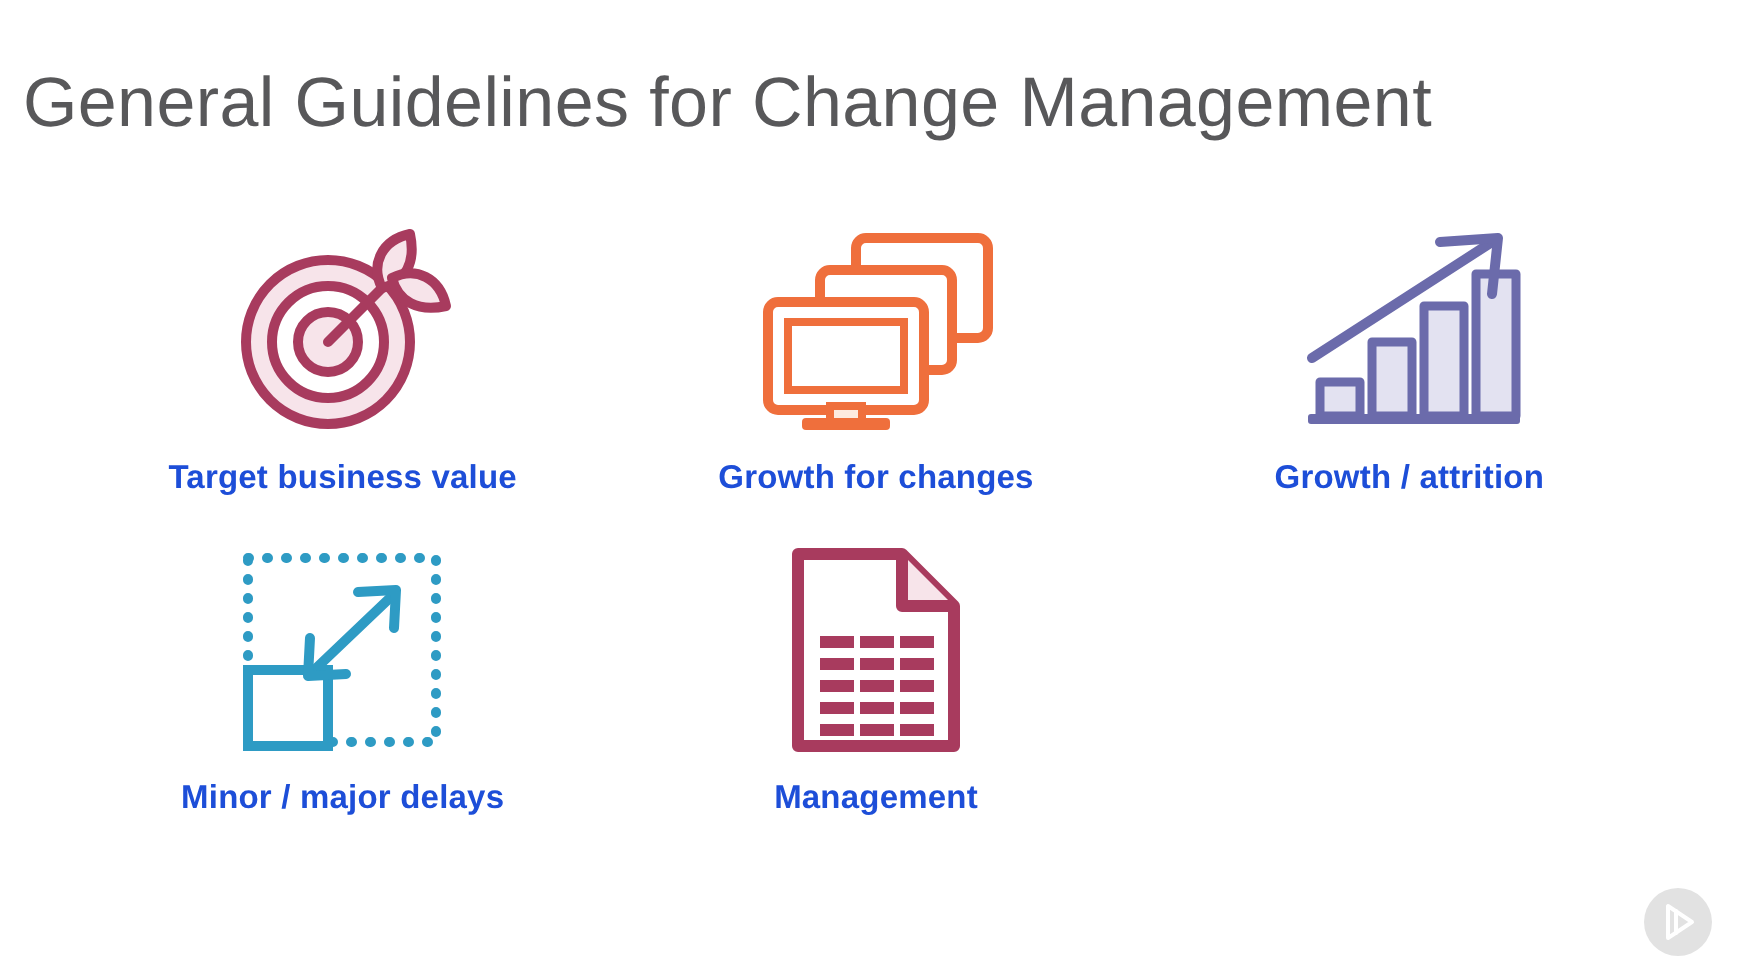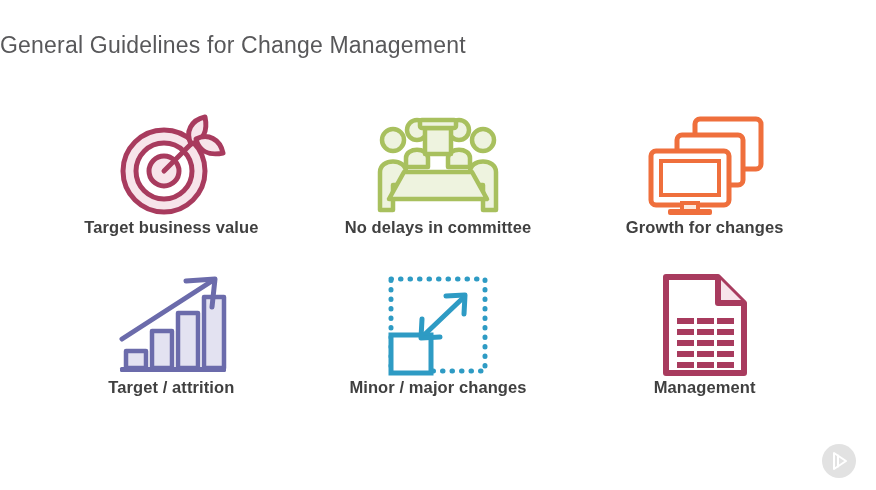--- a/index.html
+++ b/index.html
@@ -23,22 +23,22 @@
     height: 490px;
     background: #ffffff;
   }
 
   
   .slide-title {
     position: absolute;
     top: 32px;
     left: 0;
     width: 716px;
-    text-align: left;
-    font-size: 23px;
+    text-align: right;
+    font-size: 35px;
     font-weight: 300;
     letter-spacing: 0.2px;
     color: #58585a;
     white-space: nowrap;
   }
 
   
   .grid {
     position: absolute;
     top: 112px;
@@ -58,23 +58,24 @@
   }
 
   .icon-wrap {
     height: 106px;
     display: flex;
     align-items: center;
     justify-content: center;
   }
 
   .cell-label {
+    margin-top: 12px;
     font-size: 16.5px;
     font-weight: 600;
-    color: #404040;
+    color: #1d4ed8;
     text-align: center;
     letter-spacing: 0.1px;
     white-space: nowrap;
   }
 
   
   .watermark {
     position: absolute;
     right: 20px;
     bottom: 12px;
@@ -103,44 +104,20 @@
 
           <path d="M49 58 L85 22" fill="none" stroke="#a83b5e" stroke-width="5" stroke-linecap="round"></path>
 
           <path d="M76 31 C70 19, 76 7, 90 4 C93 18, 88 28, 76 31 Z" fill="#f7e4ea" stroke="#a83b5e" stroke-width="5" stroke-linejoin="round"></path>
           <path d="M81 26 C93 20, 105 26, 108 40 C94 43, 84 38, 81 26 Z" fill="#f7e4ea" stroke="#a83b5e" stroke-width="5" stroke-linejoin="round"></path>
         </svg>
       </div>
       <div class="cell-label">Target business value</div>
     </div>
 
-    <div class="cell">
-      <div class="icon-wrap">
-        <svg width="126" height="100" viewBox="0 0 126 100">
-          <g fill="#eef3df" stroke="#a8c05e" stroke-width="4.5" stroke-linejoin="round" stroke-linecap="round">
-
-            <circle cx="42" cy="15" r="10"></circle>
-            <path d="M31 43 C31 32, 53 32, 53 43 L53 52 L31 52 Z"></path>
-            <circle cx="84" cy="15" r="10"></circle>
-            <path d="M73 43 C73 32, 95 32, 95 43 L95 52 L73 52 Z"></path>
-
-            <rect x="50" y="13" width="26" height="26"></rect>
-            <rect x="45" y="5" width="36" height="8" rx="2"></rect>
-
-            <circle cx="18" cy="25" r="11"></circle>
-            <path d="M5 57 C5 43, 31 43, 31 57 L31 70 L18 70 L18 95 L5 95 Z"></path>
-            <circle cx="108" cy="25" r="11"></circle>
-            <path d="M121 57 C121 43, 95 43, 95 57 L95 70 L108 70 L108 95 L121 95 Z"></path>
-
-            <path d="M29 57 L97 57 L112 84 L14 84 Z"></path>
-          </g>
-        </svg>
-      </div>
-      <div class="cell-label">No delays in committee</div>
-    </div>
 
     <div class="cell">
       <div class="icon-wrap">
         <svg width="124" height="100" viewBox="0 0 124 100">
           <g fill="#ffffff" stroke="#ef6f3c" stroke-width="5" stroke-linejoin="round">
             <rect x="52" y="4" width="66" height="50" rx="5"></rect>
             <rect x="34" y="20" width="66" height="50" rx="5"></rect>
             <rect x="8" y="36" width="78" height="54" rx="5"></rect>
           </g>
           <rect x="18" y="46" width="58" height="34" fill="#ffffff" stroke="#ef6f3c" stroke-width="4"></rect>
@@ -162,37 +139,37 @@
             <rect x="62" y="38" width="20" height="55"></rect>
             <rect x="88" y="22" width="20" height="71"></rect>
           </g>
 
           <rect x="4" y="92" width="106" height="5" rx="1.5" fill="#6b6bab"></rect>
 
           <path d="M6 64 L96 6" fill="none" stroke="#6b6bab" stroke-width="5" stroke-linecap="round"></path>
           <path d="M70 6 L99 4 L96 32" fill="none" stroke="#6b6bab" stroke-width="5" stroke-linecap="round" stroke-linejoin="round"></path>
         </svg>
       </div>
-      <div class="cell-label">Target / attrition</div>
+      <div class="cell-label">Growth / attrition</div>
     </div>
 
     <div class="cell">
       <div class="icon-wrap">
         <svg width="104" height="100" viewBox="0 0 104 100">
 
           <rect x="5" y="4" width="94" height="92" fill="none" stroke="#2e9bc4" stroke-width="5" stroke-linecap="round" stroke-dasharray="0.5 9"></rect>
 
           <rect x="5" y="60" width="40" height="38" fill="#ffffff" stroke="#2e9bc4" stroke-width="5"></rect>
 
           <path d="M36 62 L78 22" fill="none" stroke="#2e9bc4" stroke-width="5" stroke-linecap="round"></path>
           <path d="M36 44 L35 63 L54 62" fill="none" stroke="#2e9bc4" stroke-width="5" stroke-linecap="round" stroke-linejoin="round"></path>
           <path d="M60 21 L79 20 L78 39" fill="none" stroke="#2e9bc4" stroke-width="5" stroke-linecap="round" stroke-linejoin="round"></path>
         </svg>
       </div>
-      <div class="cell-label">Minor / major changes</div>
+      <div class="cell-label">Minor / major delays</div>
     </div>
 
     <div class="cell">
       <div class="icon-wrap">
         <svg width="90" height="102" viewBox="0 0 90 102">
 
           <path d="M6 3 L58 3 L84 29 L84 99 L6 99 Z" fill="#ffffff" stroke="#a83b5e" stroke-width="6" stroke-linejoin="round"></path>
           <path d="M58 3 L58 29 L84 29" fill="#f7e4ea" stroke="#a83b5e" stroke-width="6" stroke-linejoin="round"></path>
 
           <g fill="#a83b5e">

